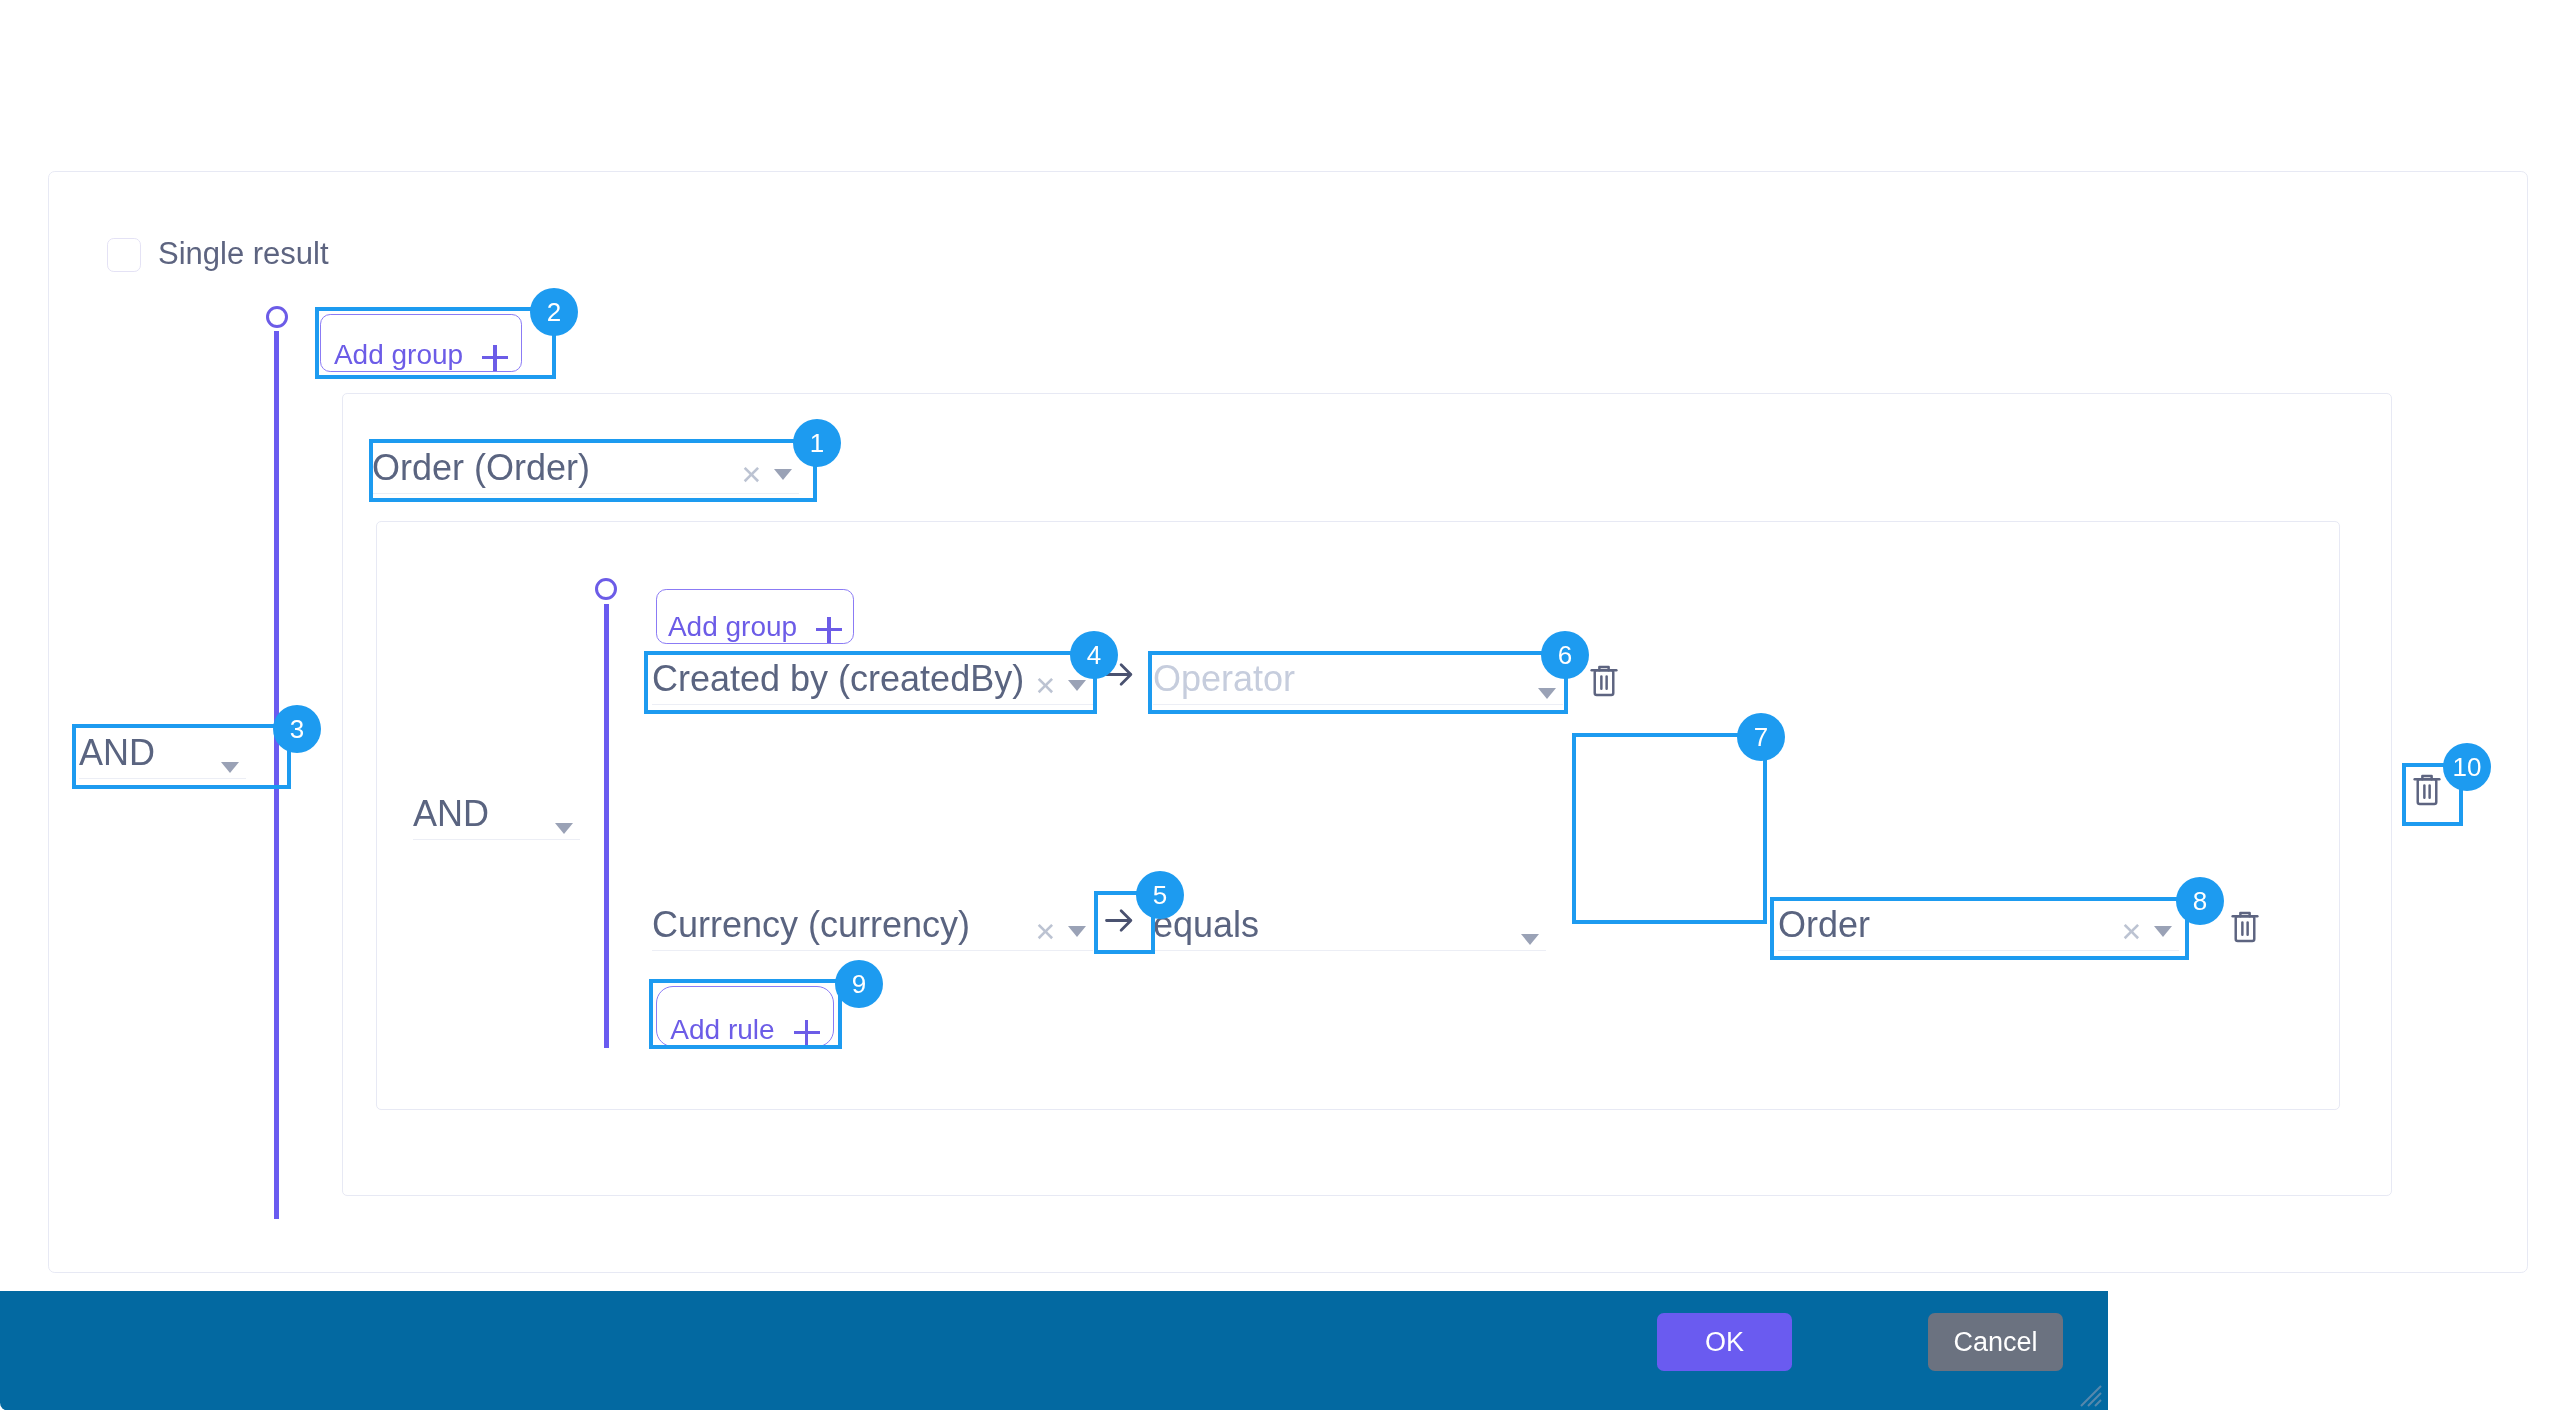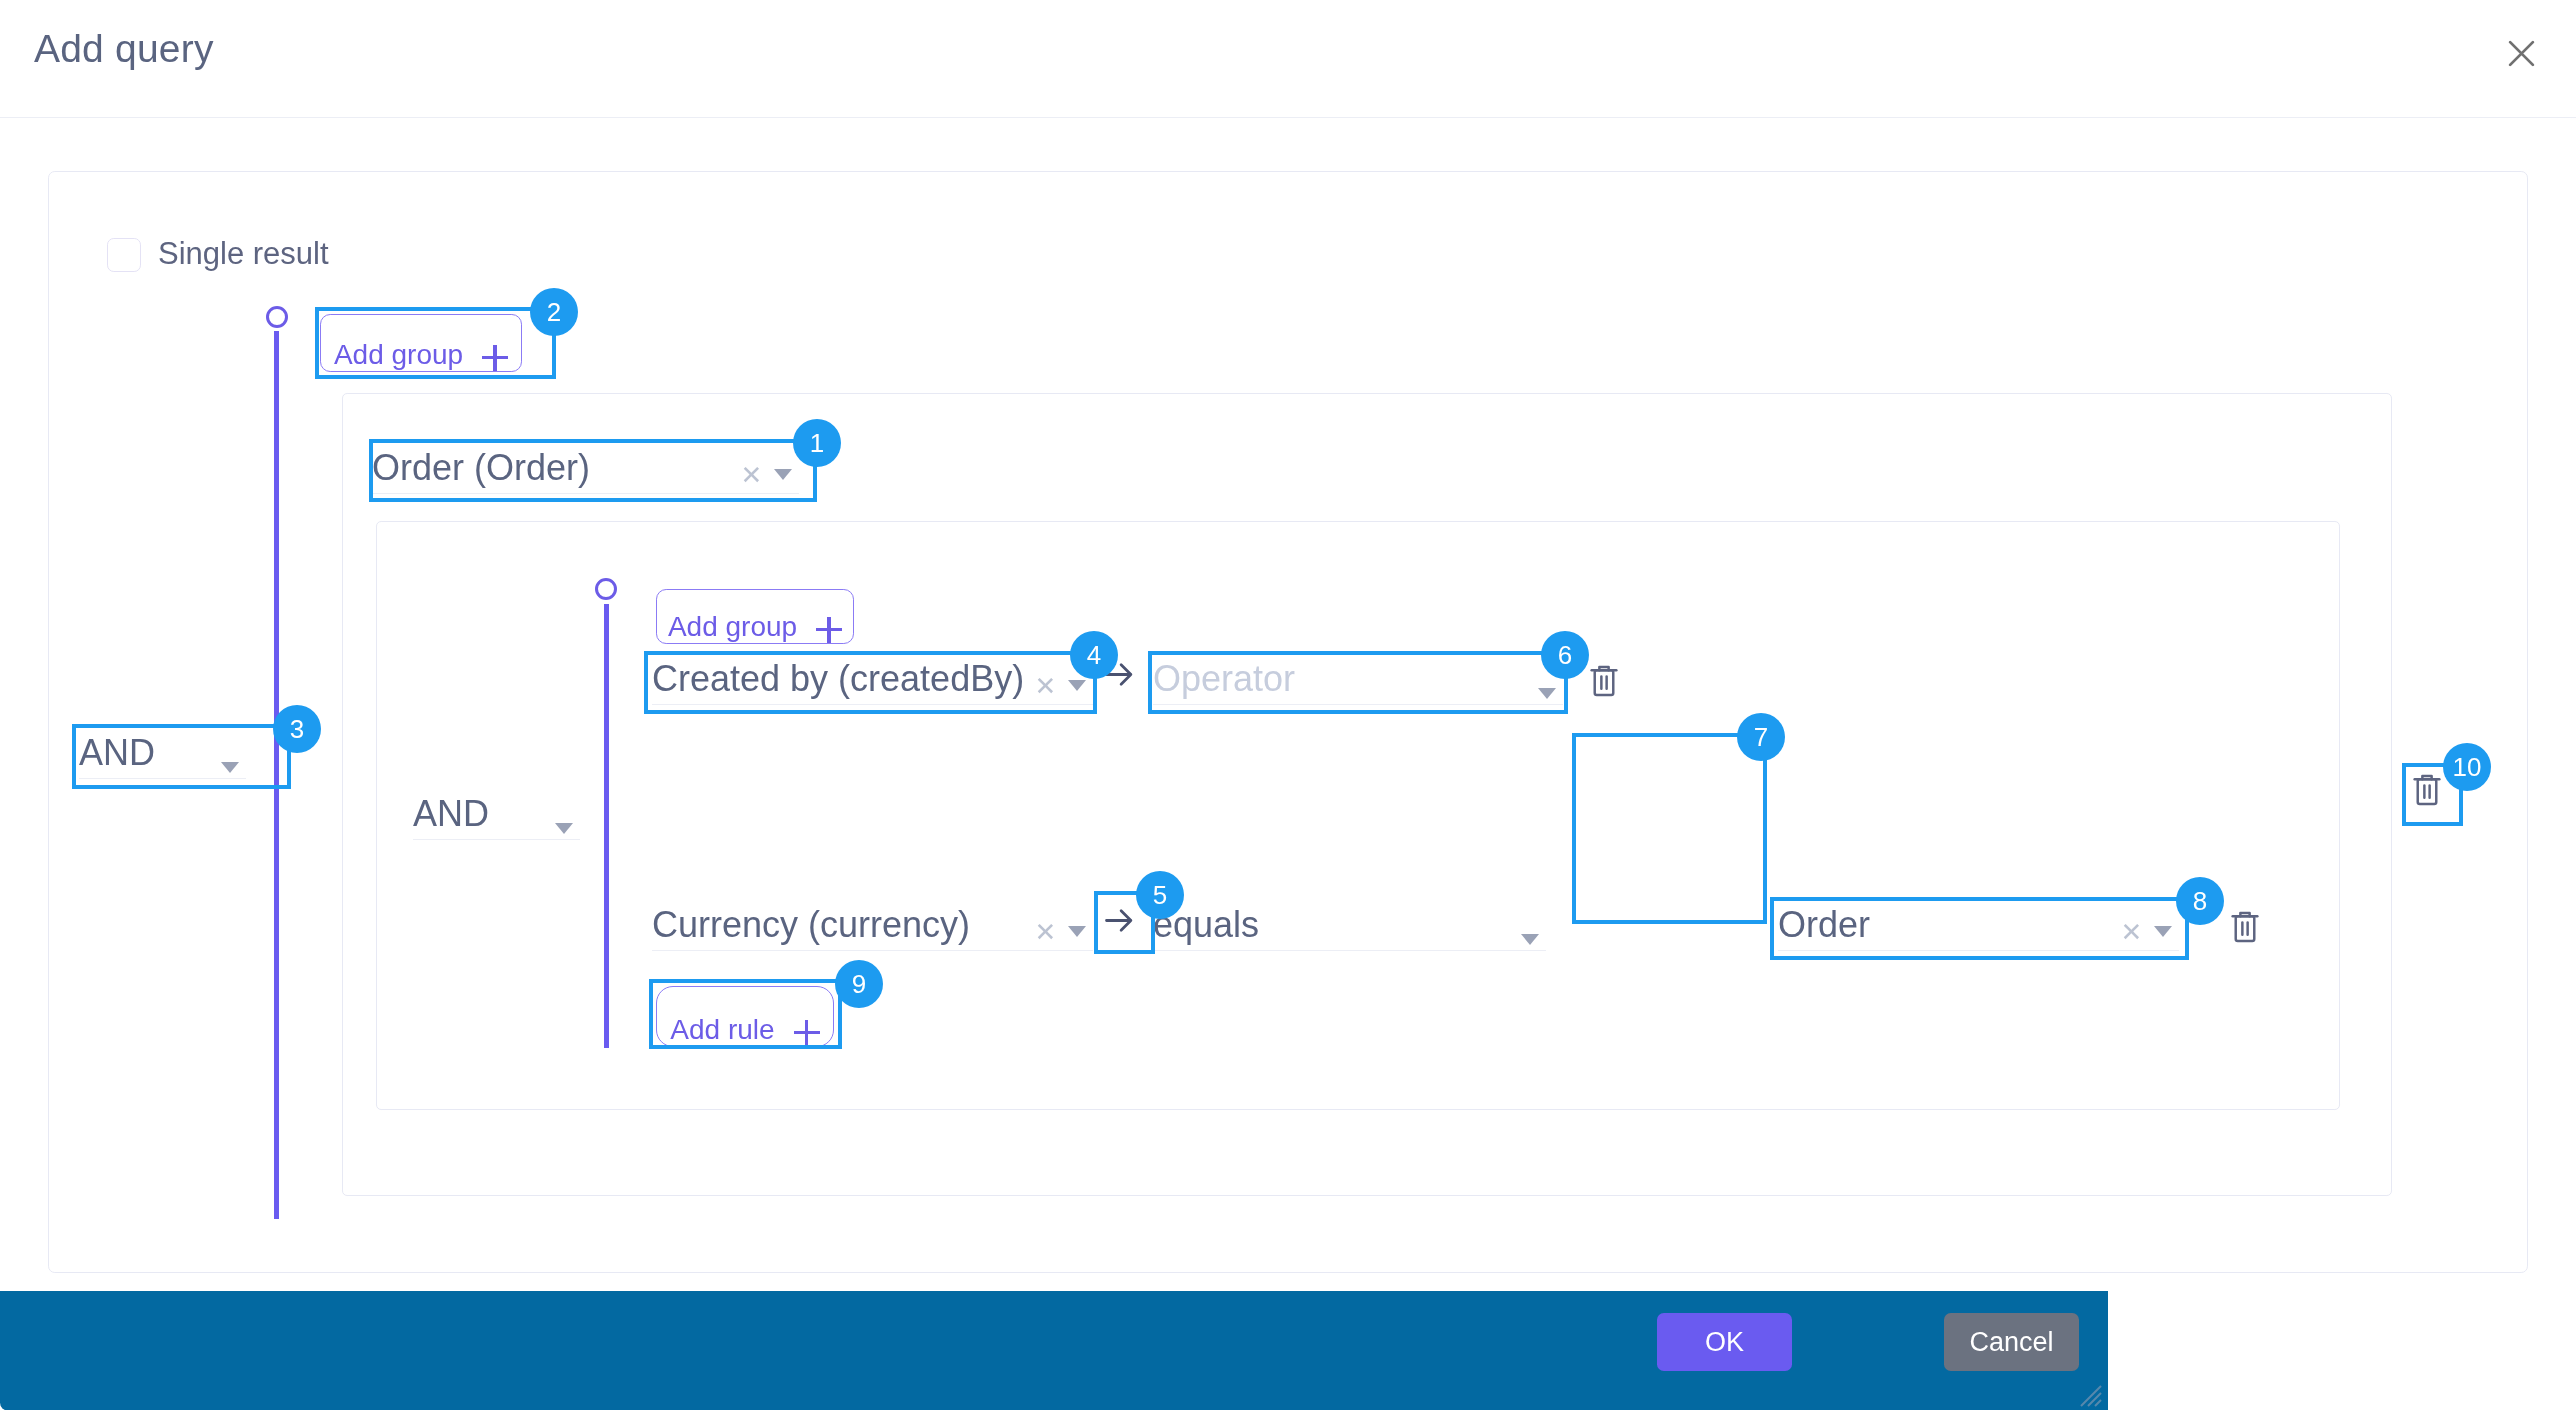--- a/index.html
+++ b/index.html
@@ -186,21 +186,21 @@
     position:absolute; top: 22px;
     height: 58px;
     border-radius: 6.8px;
     border:none;
     color:#fff; font-size: 27px;
     font-family: "Liberation Sans", sans-serif;
     display:flex; align-items:center; justify-content:center;
     cursor:pointer;
   }
   .btn-ok { right: 316px; width: 135px; background:#6a5bf0; }
-  .btn-cancel { right: 29px; width: 135px; background:#6b7280; }
+  .btn-cancel { right: 45px; width: 135px; background:#6b7280; }
 
   .resize-grip {
     position:absolute; right: 5.1px; bottom: 3.4px;
     width: 24px; height: 24px; opacity:.55;
   }
 
   
   .anno-box {
     position:absolute;
     border: 4.3px solid #1d9bf0;
@@ -217,28 +217,20 @@
     font-size: 26px; font-weight:400;
     z-index: 50;
     width: 48px; height: 48px;
   }
 </style>
 </head>
 <body>
 
 <div class="dialog">
 
-  <div class="dlg-header">
-    <div class="dlg-title">Add query</div>
-    <div class="close-btn">
-      <svg viewBox="0 0 24 24" fill="none" stroke="#707070" stroke-width="1.7" stroke-linecap="round">
-        <path d="M5 5 L19 19 M19 5 L5 19"></path>
-      </svg>
-    </div>
-  </div>
 
   <div class="body-panel">
 
     <div class="single-result">
       <div class="cb-box"></div>
       <div class="cb-label">Single result</div>
     </div>
   </div>
 
   <div class="conn-circle" style="left:266px; top:306px;"></div>

